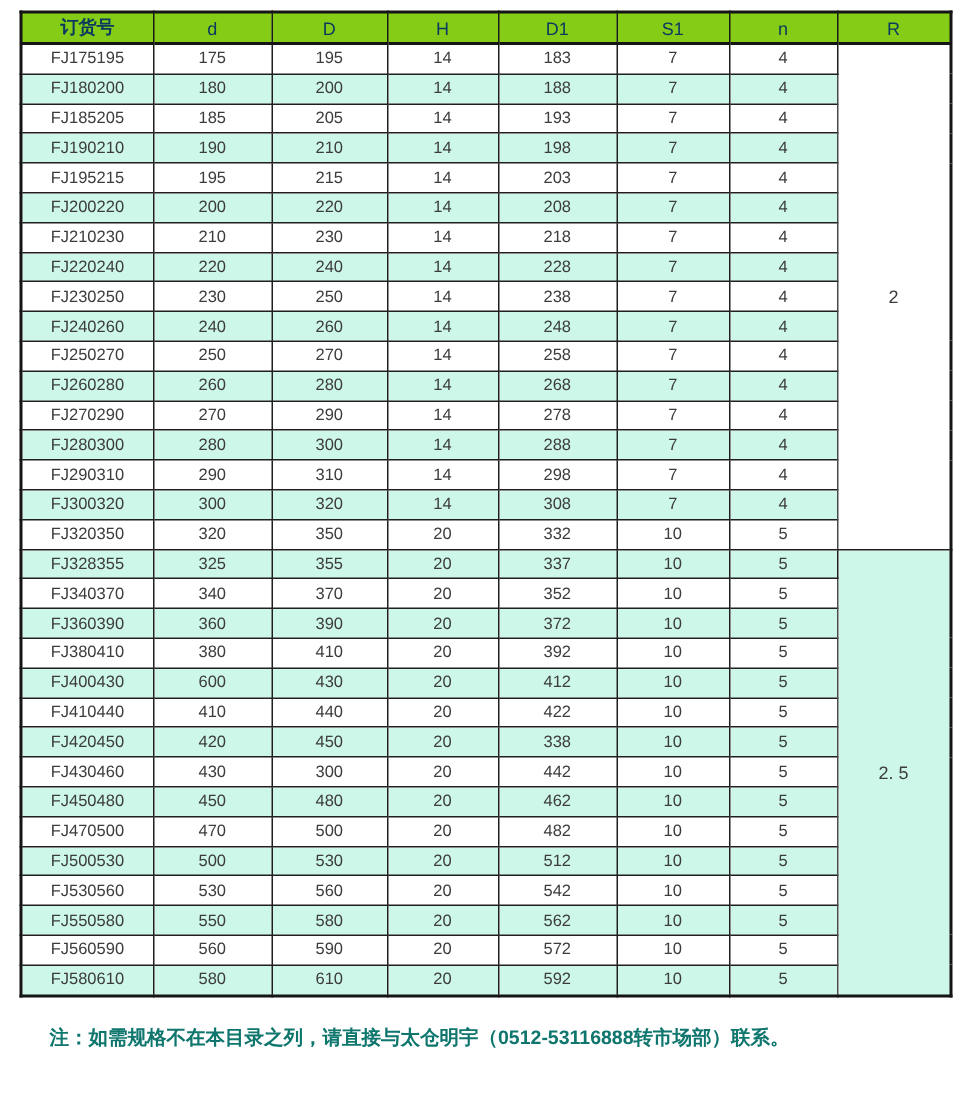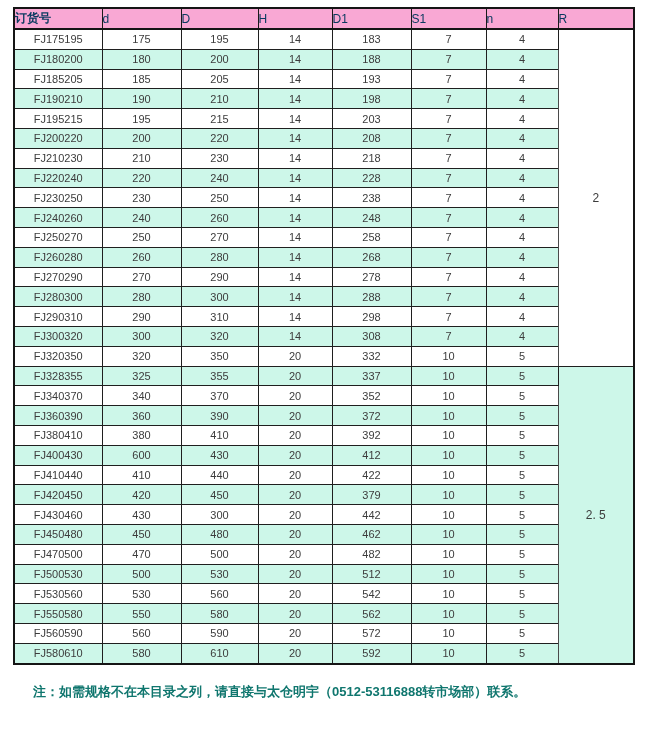--- a/index.html
+++ b/index.html
@@ -12,27 +12,27 @@
   }
   table.spec{
     position:absolute;
     left:13px;top:7px;
     width:620px;
     border-collapse:collapse;
     table-layout:fixed;
     border:2px solid #151515;
   }
   table.spec th{
-    background:#f9a8d4;
+    background:#84cc16;
     color:#0A3A60;
     font-size:12px;
     font-weight:normal;
     height:19px;
     padding:0;
-    text-align:left;
+    text-align:center;
     border:1px solid #1a1a1a;
     border-bottom:2px solid #151515;
   }
   table.spec th.first{
     font-weight:bold;
   }
   table.spec td{
     font-size:11px;
     color:#3c3c3c;
     text-align:center;
@@ -302,21 +302,21 @@
         <td>20</td>
         <td>422</td>
         <td>10</td>
         <td>5</td>
       </tr>
       <tr class="alt">
         <td>FJ420450</td>
         <td>420</td>
         <td>450</td>
         <td>20</td>
-        <td>379</td>
+        <td>338</td>
         <td>10</td>
         <td>5</td>
       </tr>
       <tr>
         <td>FJ430460</td>
         <td>430</td>
         <td>300</td>
         <td>20</td>
         <td>442</td>
         <td>10</td>

